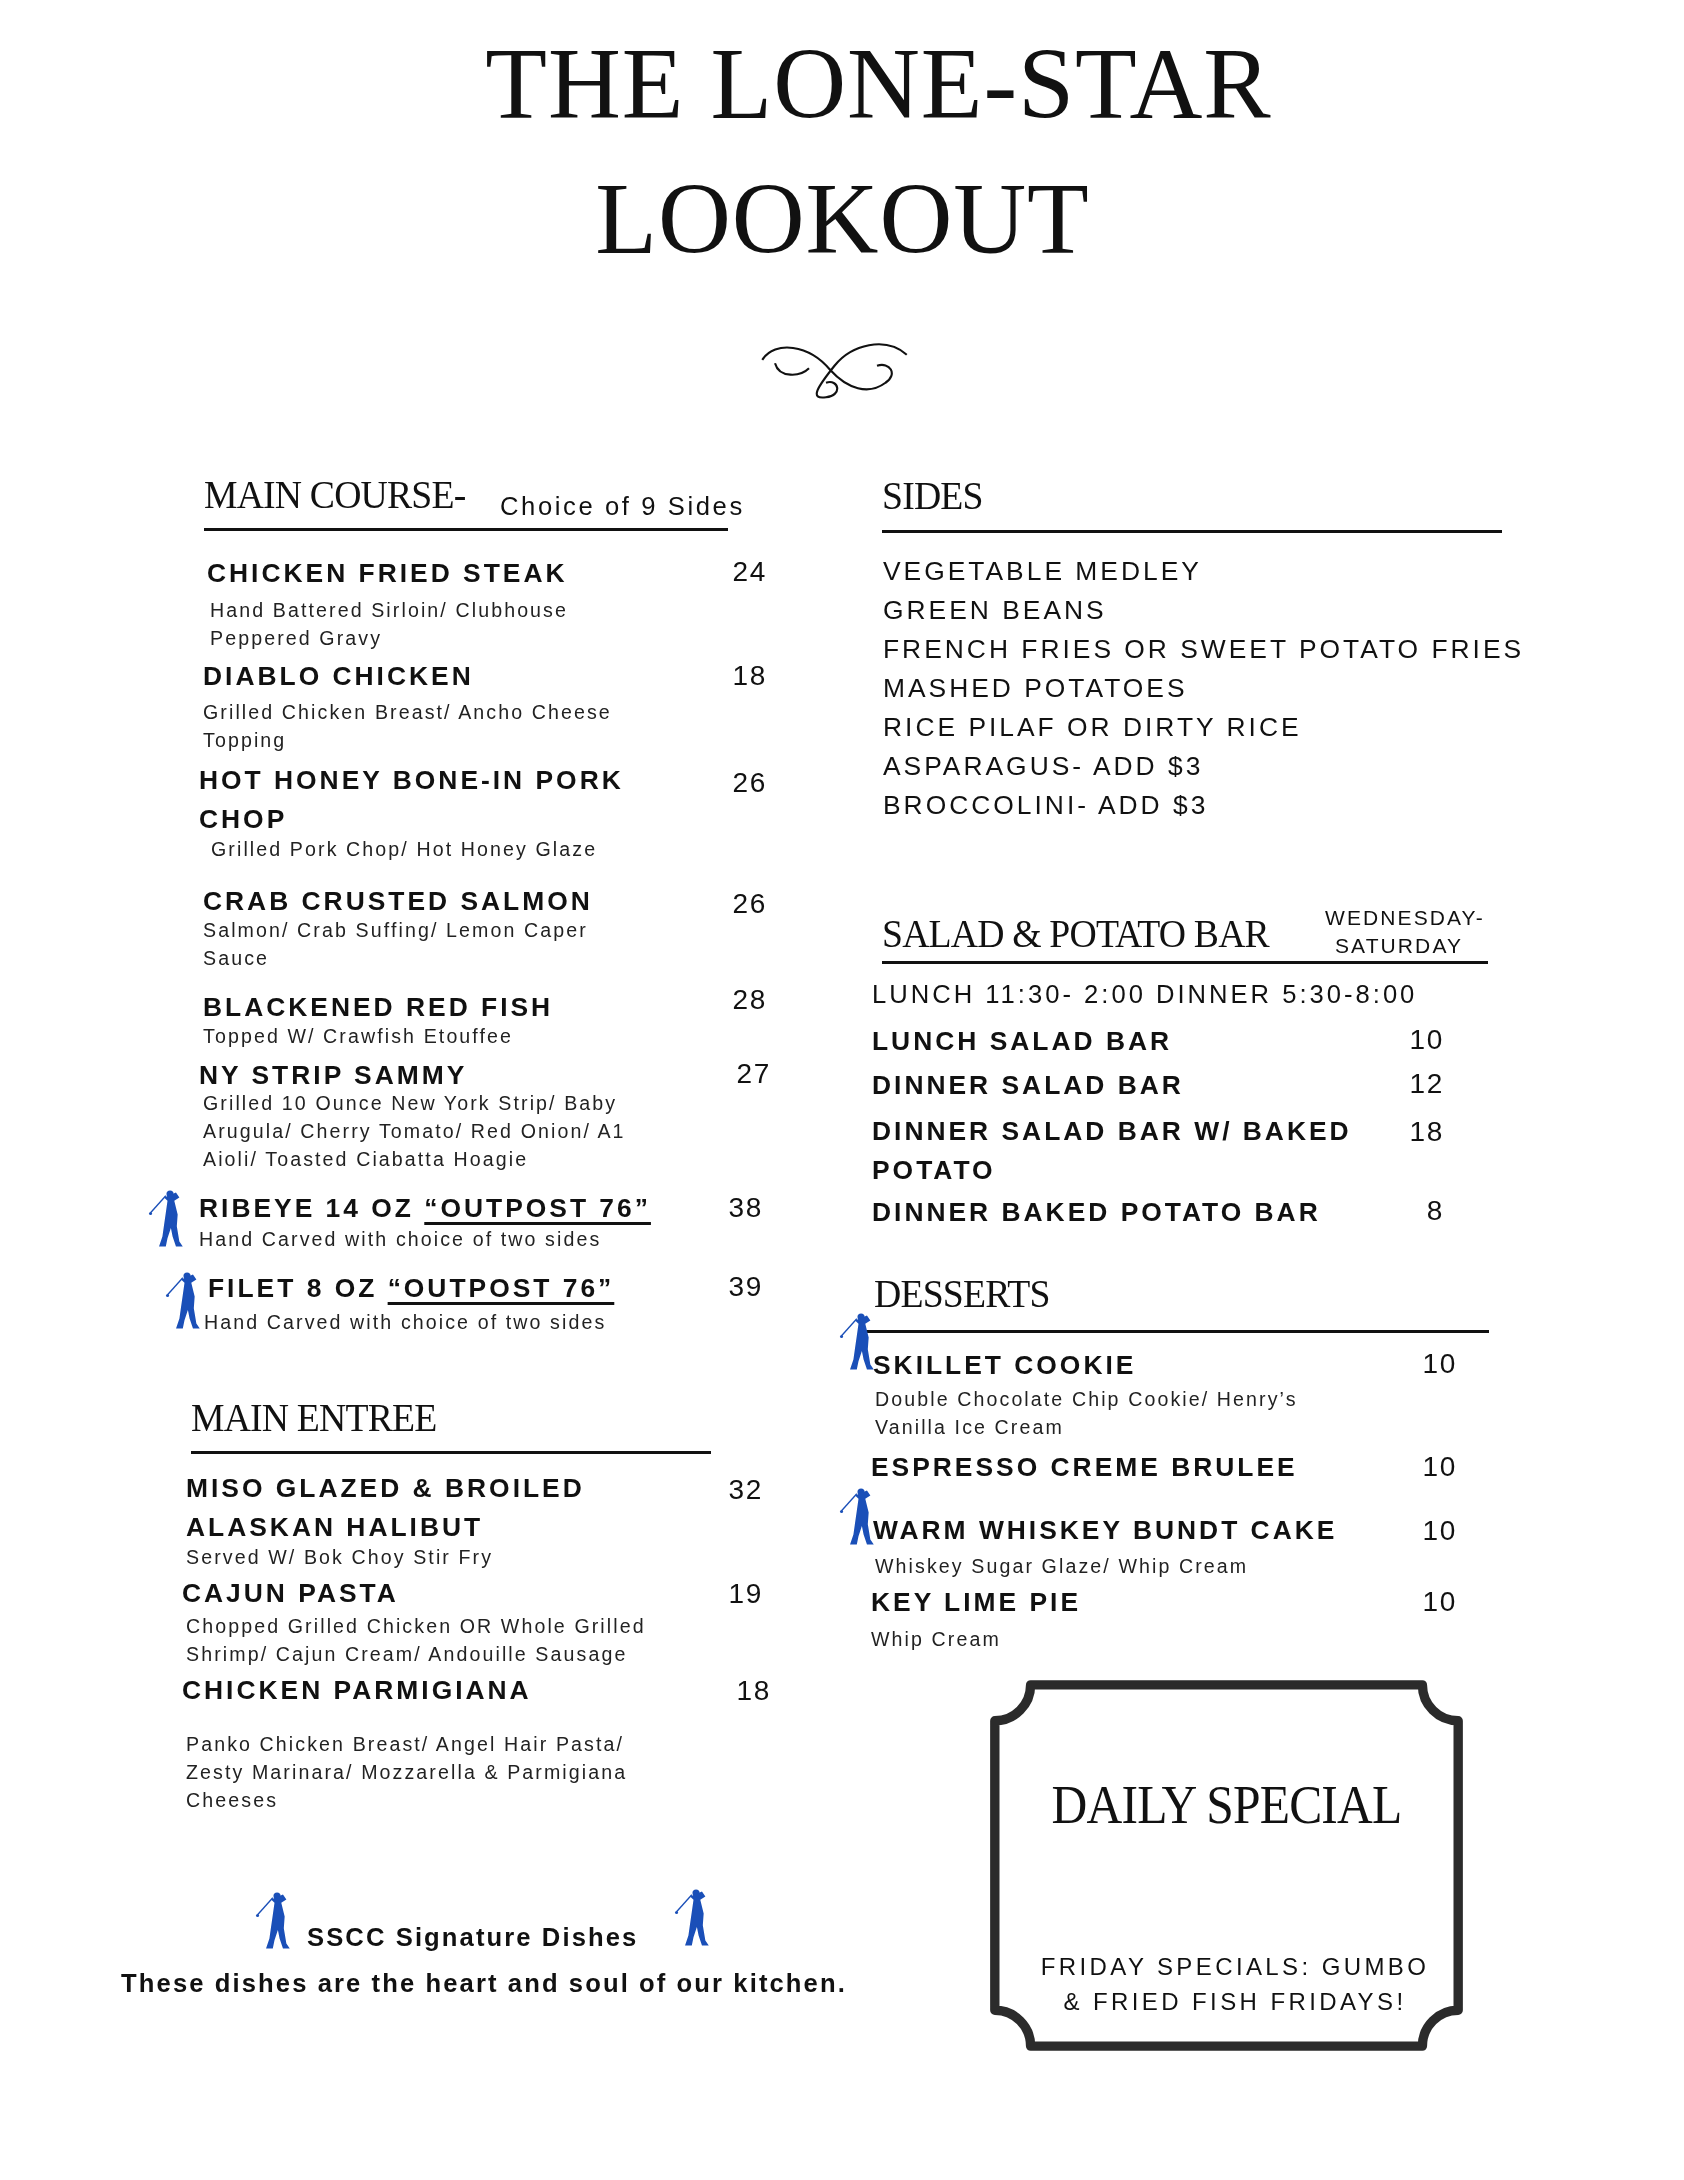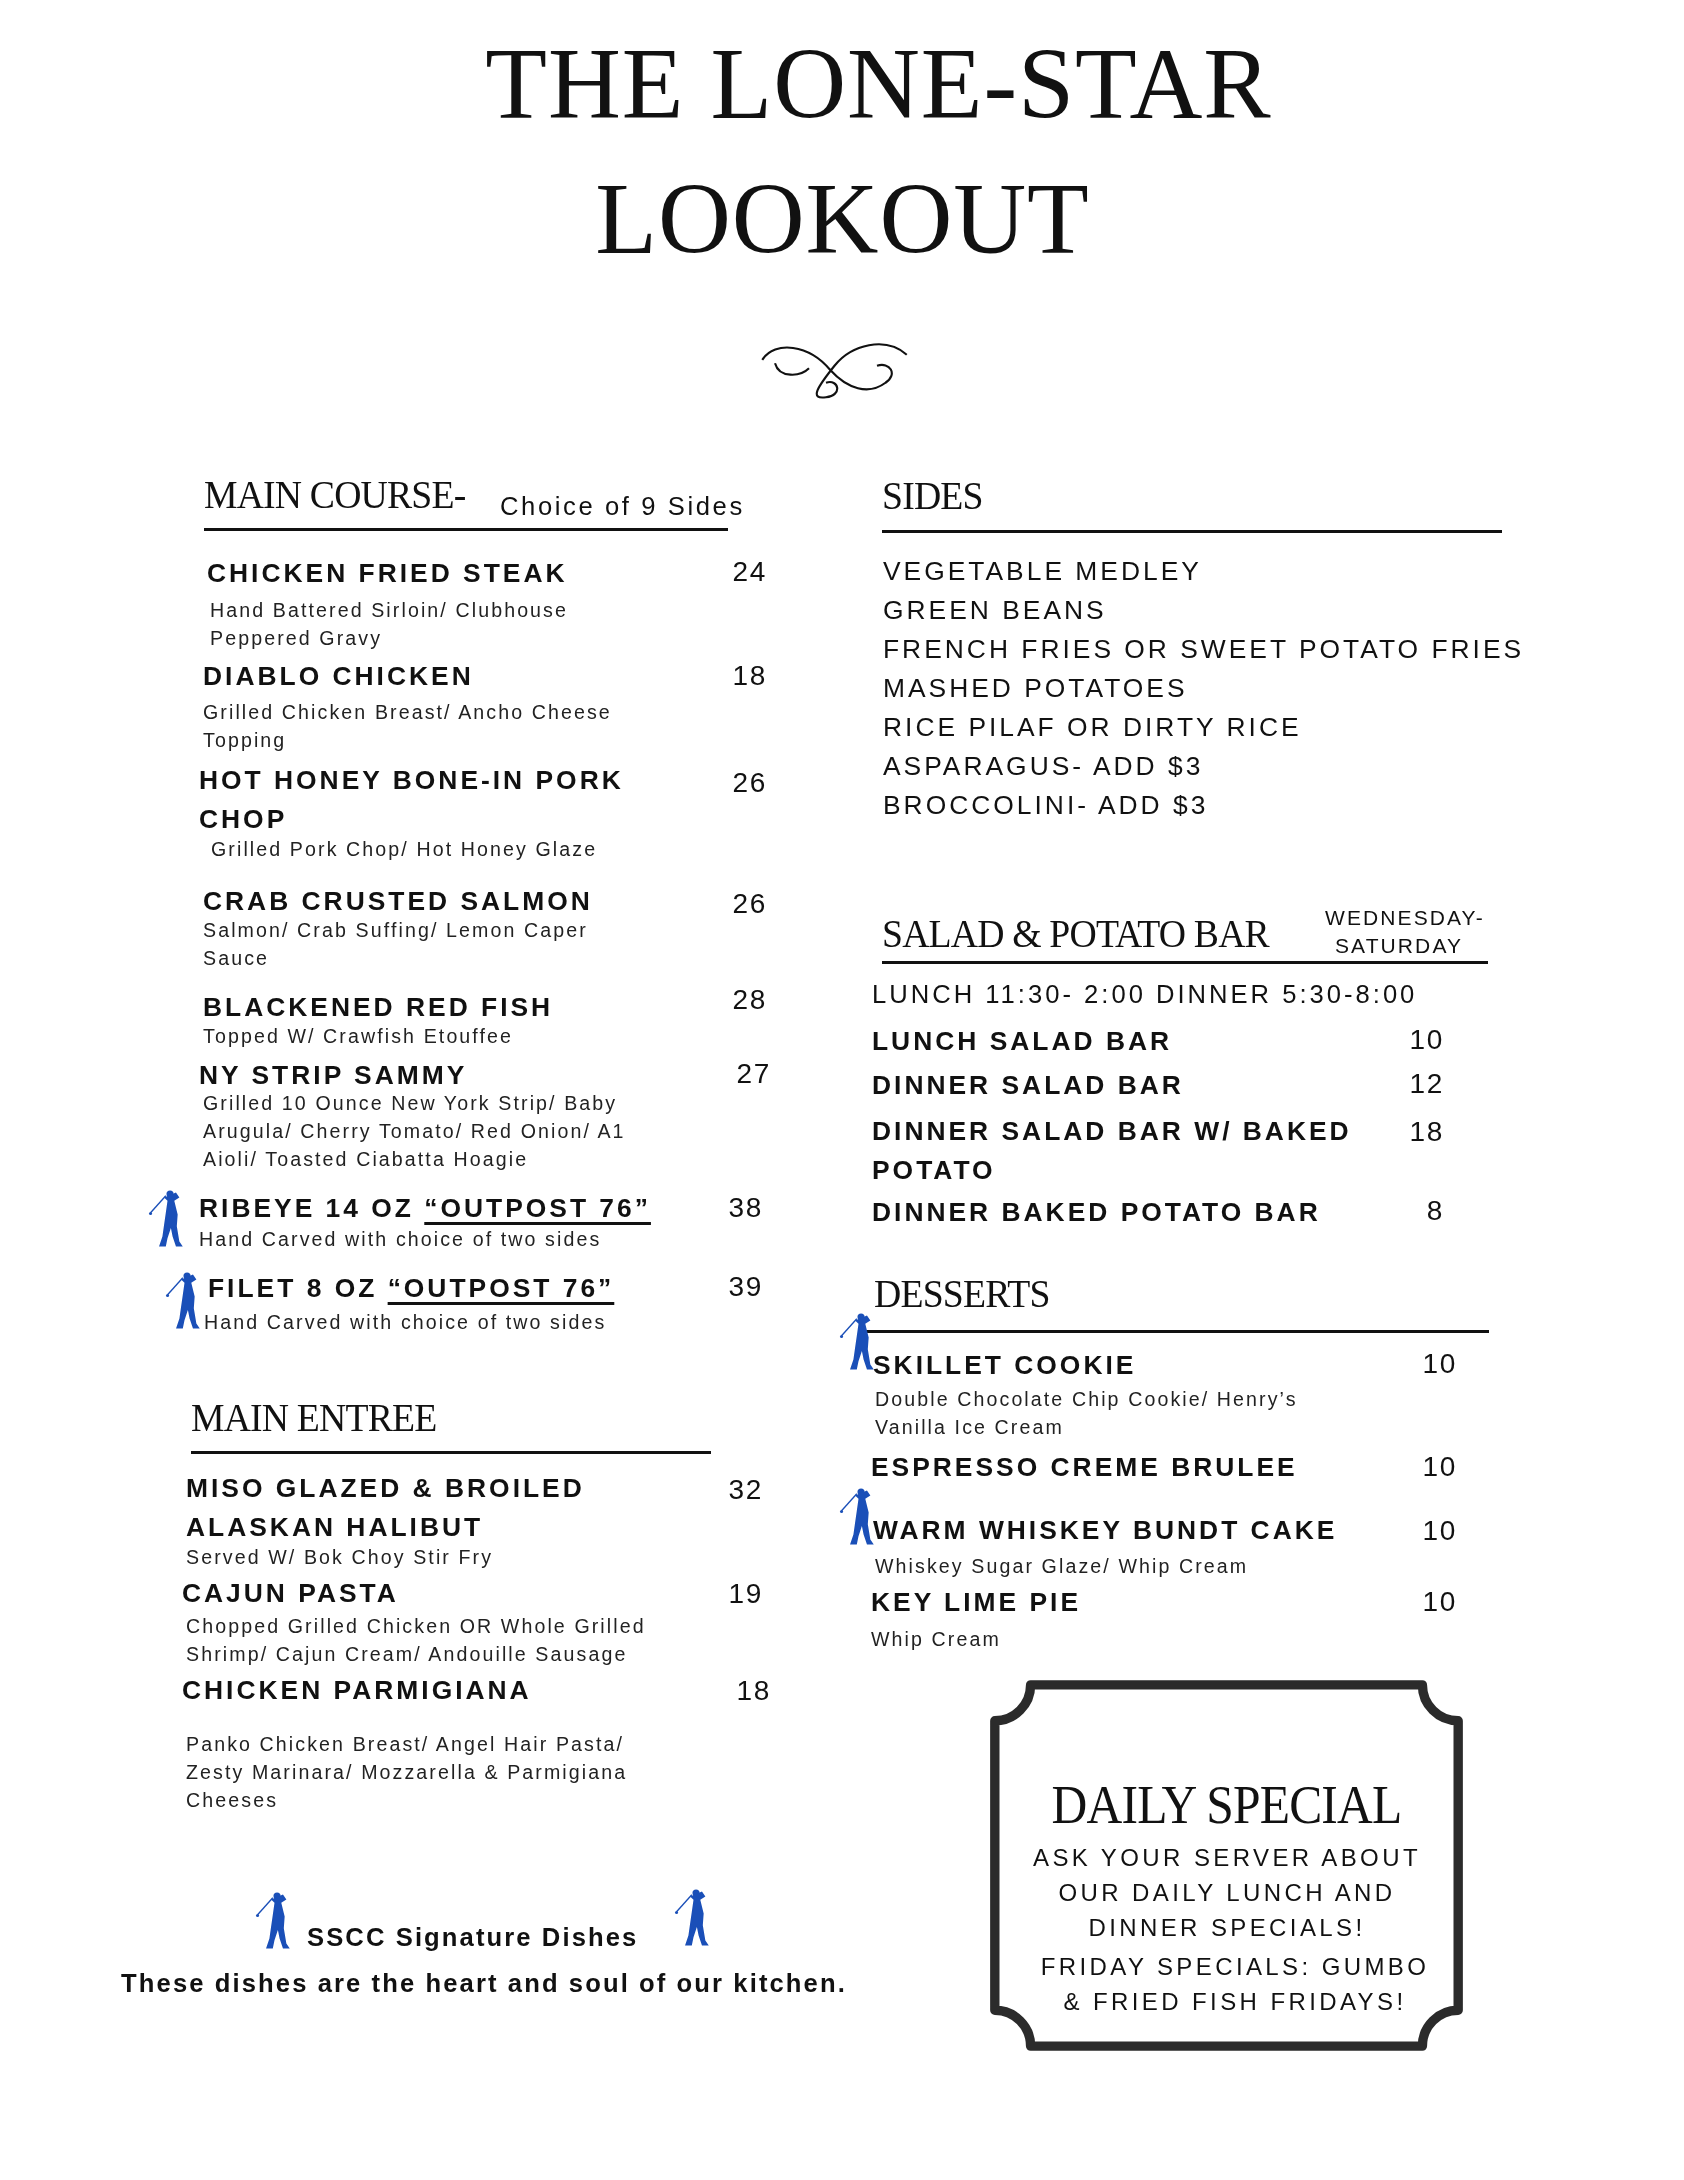--- a/index.html
+++ b/index.html
@@ -165,16 +165,15 @@
 
 <div class="abs item-name" style="left:871px;top:1583px;">KEY LIME PIE</div>
 <div class="abs price" style="left:1397px;top:1586px;">10</div>
 <div class="abs item-desc" style="left:871px;top:1625px;width:477px;">Whip Cream</div>
 
 <div class="abs special-box">
   <svg width="477" height="375" viewBox="0 0 560 440" style="position:absolute;left:0;top:0;">
     <path d="M50 8 L510 8 A42 42 0 0 0 552 50 L552 390 A42 42 0 0 0 510 432 L50 432 A42 42 0 0 0 8 390 L8 50 A42 42 0 0 0 50 8 Z" fill="none" stroke="#2b2b2b" stroke-width="11" stroke-linejoin="round"></path>
   </svg>
   <div class="abs serif special-title" style="left:0;top:95px;width:477px;">DAILY SPECIAL</div>
-  <div class="abs special-text" style="left:43px;top:162px;width:392px;">ASK YOUR SERVER ABOUT OUR DAILY LUNCH AND DINNER SPECIALS!</div>
   <div class="abs special-text" style="left:47px;top:271px;width:400px;">FRIDAY SPECIALS: GUMBO &amp; FRIED FISH FRIDAYS!</div>
 </div>
 
 
 </body></html>

